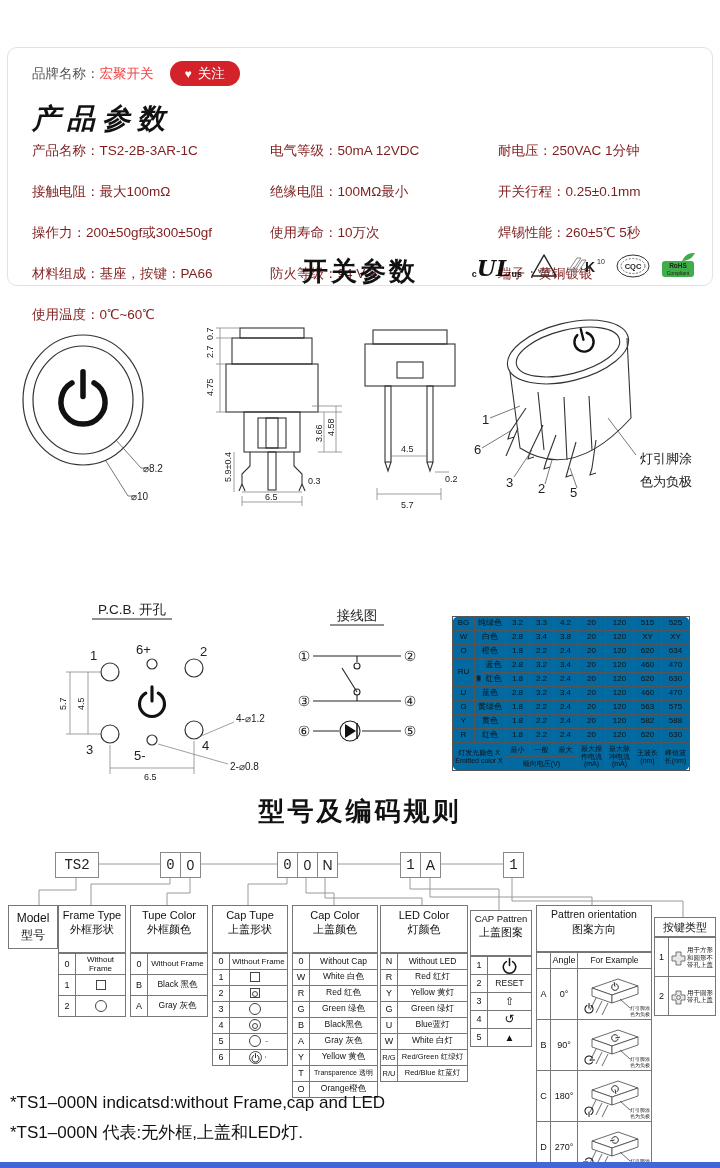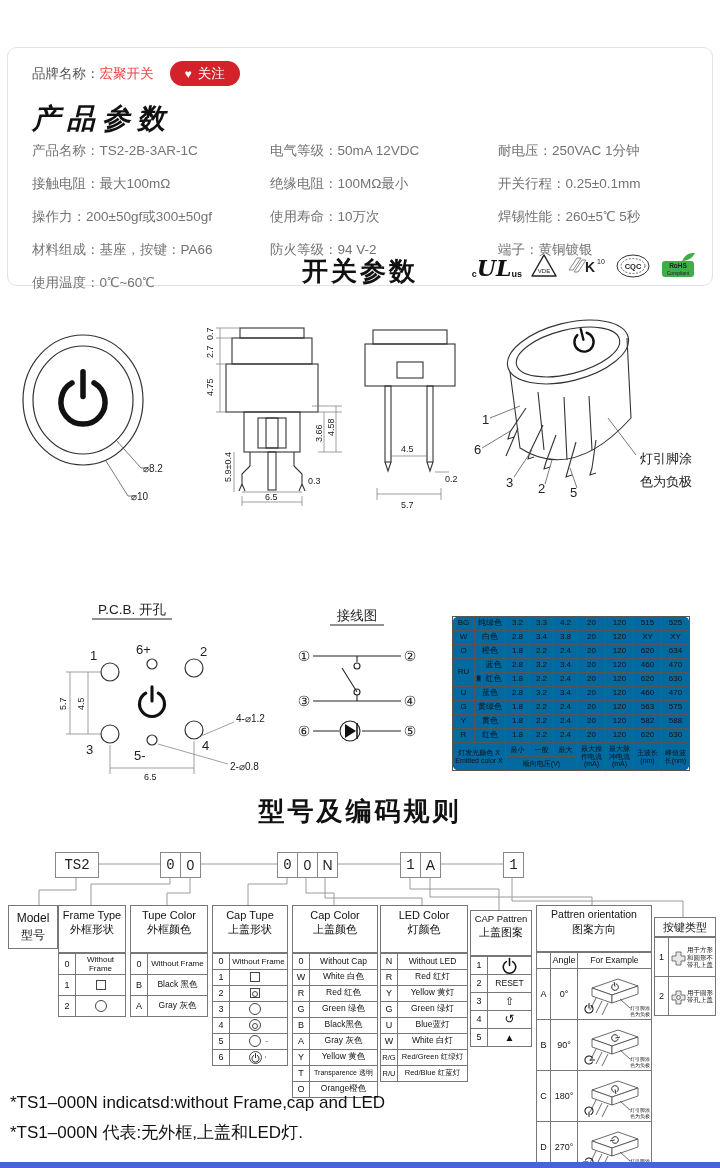--- a/index.html
+++ b/index.html
@@ -11,21 +11,21 @@
   border:1px solid #e2e2e2;border-radius:10px;margin-top:42px;}
 .brandrow{position:absolute;left:24px;top:13px;display:flex;align-items:center;font-size:13.5px;}
 .brand-label{color:#555;}
 .brand-link{color:#ef4444;}
 .follow-btn{margin-left:16px;display:inline-flex;align-items:center;gap:6px;background:#d3222a;
   color:#fff;border:none;border-radius:13px;height:25px;padding:0 15px;font-size:13.5px;cursor:pointer;}
 .follow-heart{font-size:12px;line-height:1;}
 .card-title{position:absolute;left:24px;top:52px;font-family:"DejaVu Serif",serif;font-style:italic;
   font-weight:bold;font-size:28px;letter-spacing:7px;color:#111;}
 .params{position:absolute;left:24px;top:94px;width:664px;display:grid;
-  grid-template-columns:238px 228px 198px;row-gap:15px;font-size:13.5px;color:#737373;}
+  grid-template-columns:238px 228px 198px;row-gap:23px;font-size:13.5px;color:#7f1d1d;}
 .param{height:18px;line-height:18px;white-space:nowrap;}
 .certs{position:absolute;right:16px;bottom:6px;display:flex;gap:9px;align-items:flex-end;}
 .cert-ul{display:flex;align-items:flex-end;color:#111;}
 .cert-ul .ul-big{font-family:"DejaVu Serif",serif;font-style:italic;font-weight:900;font-size:22px;line-height:0.9;text-align:right;}
 .cert-ul .ul-sm{font-size:9px;font-weight:bold;font-style:normal;}
 .sec-title{position:absolute;left:0;width:720px;text-align:center;font-size:26px;font-weight:700;
   letter-spacing:3px;color:#111;}
 .ledtab{position:absolute;left:452px;top:616px;border-collapse:collapse;table-layout:fixed;width:237px;
   font-size:8px;color:#111;background:#0369a1;border-radius:8px;}
 .ledtab td{border:1px solid #555;text-align:center;padding:0;height:13px;line-height:1.05;overflow:hidden;}

